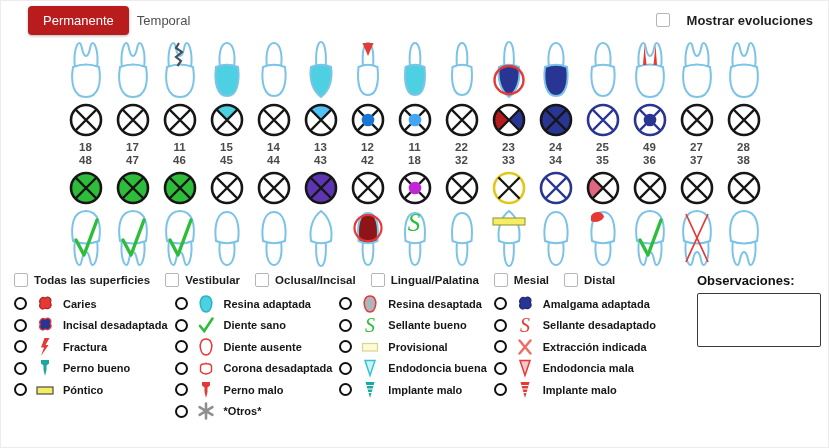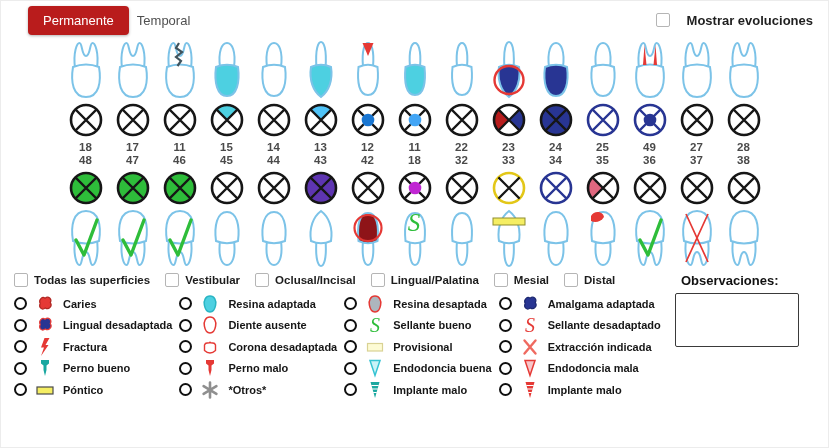--- a/index.html
+++ b/index.html
@@ -18,34 +18,34 @@
   .tab.plain { color: #4f4f4f; margin-left: 4px; font-weight: 500; padding: 7px 4px; }
   .evo { margin-left: auto; display: flex; align-items: flex-start; gap: 17px;
          font-size: 13px; font-weight: 600; color: #1f1f1f; cursor: pointer; }
   .cb { width: 14px; height: 14px; border: 1.5px solid #b5b5b5; border-radius: 2px; background: #fff; flex: none; display:inline-block; }
 
   .odontogram { display: flex; justify-content: center; gap: 3px; margin-top: 2px; }
   .tooth-col { display: flex; flex-direction: column; align-items: center; width: 44px; }
   .tooth-col svg { display: block; }
   .nums { text-align: center; font-size: 11.5px; font-weight: 600; color: #4a4a4a; line-height: 13px; margin: 2px 0; }
 
-  .bottom { display: flex; padding: 4px 22px 0 14px; }
+  .bottom { display: flex; padding: 4px 0 0 14px; }
   .bleft { flex: 1; min-width: 0; }
   .filters { display: flex; align-items: center; }
   .filter { display: flex; align-items: center; gap: 6px; font-size: 11.5px; font-weight: 700;
             color: #1c1c1c; margin-right: 15px; cursor: pointer; white-space: nowrap; }
   .legend { display: flex; gap: 7px; margin-top: 7px; align-items: flex-start; }
   .lcol { display: flex; flex-direction: column; gap: 2px; }
   .litem { display: flex; align-items: center; gap: 8px; height: 19.5px; cursor: pointer; }
   .radio { width: 13px; height: 13px; border: 2px solid #101010; border-radius: 50%; background: #fff; flex: none; }
   .licon { width: 20px; height: 20px; flex: none; display: flex; align-items: center; justify-content: center; }
   .llabel { font-size: 11px; font-weight: 700; color: #161616; white-space: nowrap; }
 
   .obs { width: 132px; flex: none; }
-  .obs-label { font-size: 13px; font-weight: 700; color: #111; margin-left: 6px; }
+  .obs-label { font-size: 13px; font-weight: 700; color: #111; }
   .obs-text { width: 124px; height: 54px; border: 1px solid #3a3a3a; border-radius: 2px;
               resize: none; margin-top: 5px; font-family: inherit; font-size: 12px; }
 </style>
 </head>
 <body>
 
 <div class="page">
   <div class="topbar">
     <button class="tab active">Permanente</button>
     <button class="tab plain">Temporal</button>
@@ -537,21 +537,21 @@
         </span>
         <span class="llabel">Caries</span>
       </label>
       <label class="litem">
         <span class="radio"></span>
         <span class="licon">
           <svg width="20" height="20" viewBox="0 0 20 20">
                   <path d="M5.2,9.5 C3.2,5.5 7.5,2.2 10,4.2 C13.5,1.5 17.3,5 15.3,8.6 C17.8,11.8 13.8,16.3 10.3,13.9 C6.8,16.8 3.4,13.2 5.2,9.5 Z" fill="#283593" stroke="#e53935" stroke-width="1.2"></path>
                 </svg>
         </span>
-        <span class="llabel">Lingual desadaptada</span>
+        <span class="llabel">Incisal desadaptada</span>
       </label>
       <label class="litem">
         <span class="radio"></span>
         <span class="licon">
           <svg width="20" height="20" viewBox="0 0 20 20">
                   <path d="M9.5,1 L14.5,1 L10.5,8 L13.5,8 L6,19 L9,10.5 L6,10.5 Z" fill="#e53935"></path>
                 </svg>
         </span>
         <span class="llabel">Fractura</span>
       </label>
@@ -577,20 +577,29 @@
   <div class="lcol">
 
       <label class="litem">
         <span class="radio"></span>
         <span class="licon">
           <svg width="20" height="20" viewBox="0 0 20 20">
                   <path d="M10,2 C14.4,2 16.6,6.3 15.6,11.2 C14.8,15.7 13,18 10,18 C7,18 5.2,15.7 4.4,11.2 C3.4,6.3 5.6,2 10,2 Z" fill="#4dd0e1" stroke="#2ab5c4" stroke-width="1.5"></path>
                 </svg>
         </span>
         <span class="llabel">Resina adaptada</span>
+      </label>
+      <label class="litem">
+        <span class="radio"></span>
+        <span class="licon">
+          <svg width="20" height="20" viewBox="0 0 20 20">
+                  <path d="M4,11 L8.2,16 L16.5,3.5" stroke="#2ebd3a" stroke-width="2.6" fill="none" stroke-linecap="round"></path>
+                </svg>
+        </span>
+        <span class="llabel">Diente sano</span>
       </label>
       <label class="litem">
         <span class="radio"></span>
         <span class="licon">
           <svg width="20" height="20" viewBox="0 0 20 20">
                   <path d="M10,2 C14.4,2 16.6,6.3 15.6,11.2 C14.8,15.7 13,18 10,18 C7,18 5.2,15.7 4.4,11.2 C3.4,6.3 5.6,2 10,2 Z" fill="#ffffff" stroke="#e53935" stroke-width="1.5"></path>
                 </svg>
         </span>
         <span class="llabel">Diente ausente</span>
       </label>

